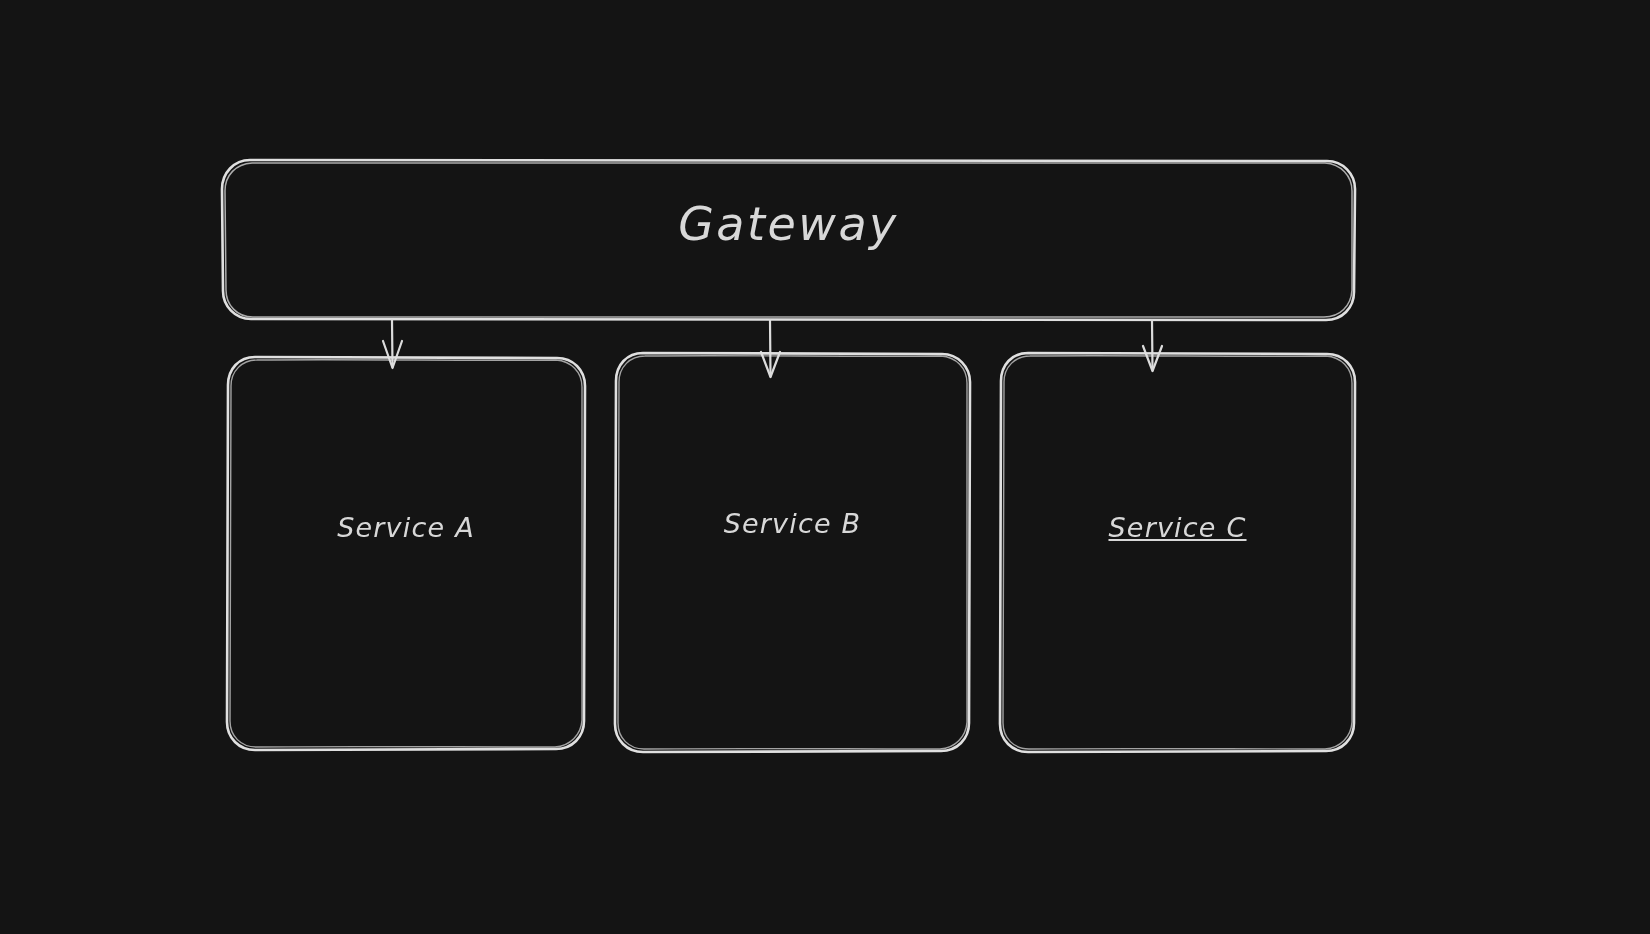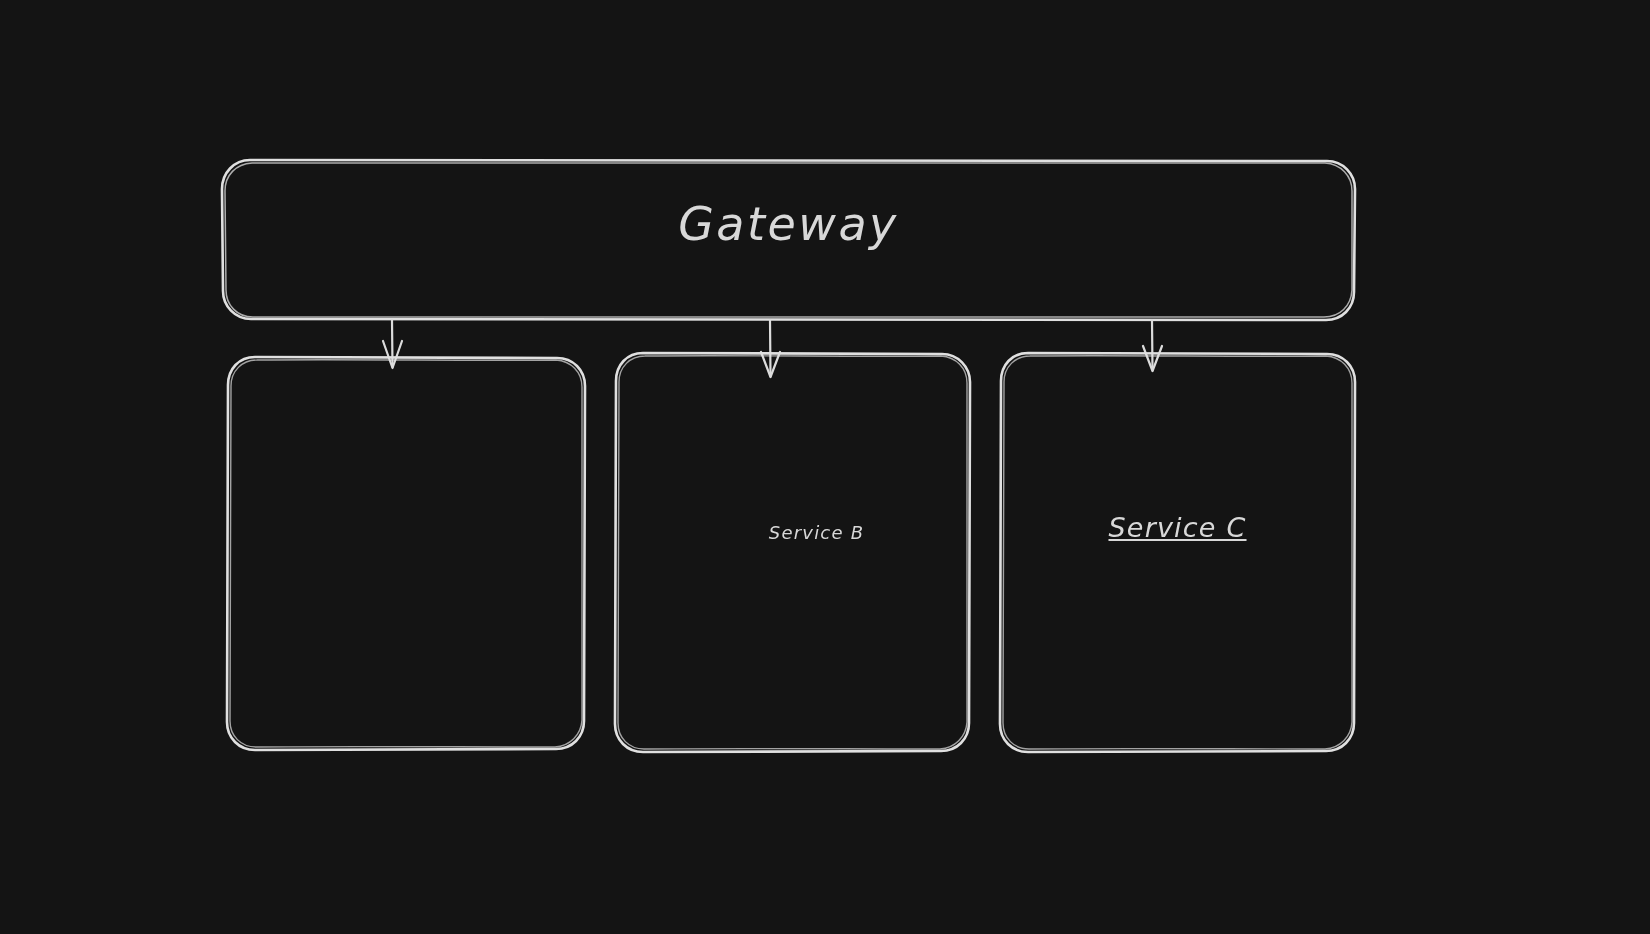--- a/index.html
+++ b/index.html
@@ -48,24 +48,23 @@
     letter-spacing: 2.5px;
   }
   #label-service-a {
     left: 227px;
     top: 512px;
     width: 358px;
     font-size: 27px;
   }
   #label-service-b {
     left: 615px;
-    top: 522px;
+    top: 508px;
     width: 355px;
-    font-size: 18px;
-    padding-left: 24px;
+    font-size: 27px;
   }
   #label-service-c {
     left: 1000px;
     top: 512px;
     width: 355px;
     font-size: 27px;
     text-decoration: underline;
   }
 </style>
 </head>
@@ -171,18 +170,19 @@
                C 1230 749 1125 748 1029 749
                C 1014 749 1003 738 1003 723
                L 1004 382
                C 1004 367 1015 356 1030 356"></path>
     </g>
 
   </svg>
 
   <div class="node-label" id="label-gateway">Gateway</div>
 
+  <div class="node-label" id="label-service-a">Service A</div>
 
   <div class="node-label" id="label-service-b">Service B</div>
 
   <div class="node-label" id="label-service-c">Service C</div>
 
 </div>
 
 </body></html>

